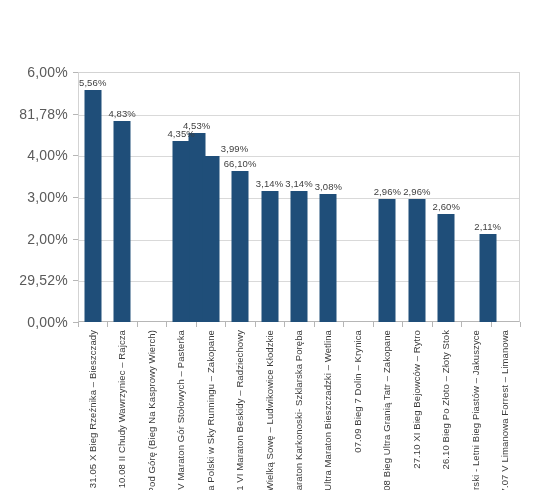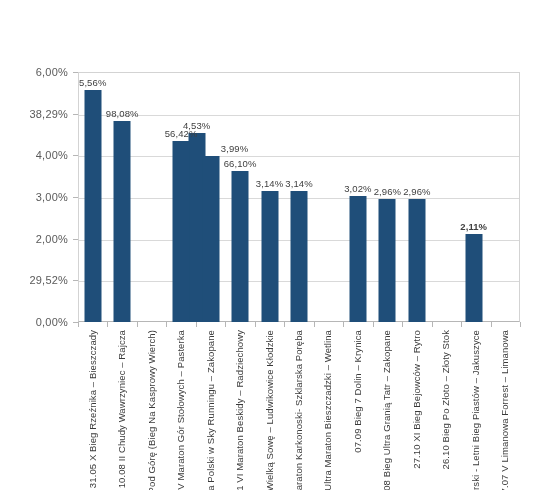--- a/index.html
+++ b/index.html
@@ -49,21 +49,21 @@
   #y-axis-labels {
     position: absolute;
     left: 0;
     top: 0;
     width: 74px;
     height: 490px;
   }
   .y-tick-label {
     position: absolute;
     right: 6px;
-    font-size: 11px;
+    font-size: 14px;
     color: #5a5a5a;
     text-align: right;
     white-space: nowrap;
     transform: translateY(-50%);
     letter-spacing: 0.2px;
   }
   .y-tick-mark {
     position: absolute;
     width: 5px;
     height: 0;
@@ -162,72 +162,76 @@
       <div class="y-tick-label" style="top: 322px; margin-left: 42px;">0,00%</div>
       <div class="y-tick-mark" style="top: 322px; left: 73px;"></div>
       <div class="y-tick-label" style="top: 280.333px;">29,52%</div>
       <div class="y-tick-mark" style="top: 280.333px; left: 73px;"></div>
       <div class="y-tick-label" style="top: 238.667px; margin-left: 46px;">2,00%</div>
       <div class="y-tick-mark" style="top: 238.667px; left: 73px;"></div>
       <div class="y-tick-label" style="top: 197px;">3,00%</div>
       <div class="y-tick-mark" style="top: 197px; left: 73px;"></div>
       <div class="y-tick-label" style="top: 155.333px;">4,00%</div>
       <div class="y-tick-mark" style="top: 155.333px; left: 73px;"></div>
-      <div class="y-tick-label" style="top: 113.667px;">38,29%</div>
+      <div class="y-tick-label" style="top: 113.667px;">81,78%</div>
       <div class="y-tick-mark" style="top: 113.667px; left: 73px;"></div>
       <div class="y-tick-label" style="top: 72px;">6,00%</div>
       <div class="y-tick-mark" style="top: 72px; left: 73px;"></div>
     </div>
 
   <div id="bars-layer">
       <div class="bar-slot" style="left: 0px; width: 29.4667px;">
         <div class="bar" title="31.05 X Bieg Rzeźnika – Bieszczady — 5,56%" style="height: 231.667px; background: rgb(31, 78, 121);"></div>
         <div class="bar-value" style="bottom: 233.667px;">5,56%</div>
       </div>
       <div class="bar-slot" style="left: 29.4667px; width: 29.4667px;">
         <div class="bar" title="10.08 II Chudy Wawrzyniec  – Rajcza — 4,83%" style="height: 201.25px; background: rgb(31, 78, 121);"></div>
-        <div class="bar-value" style="bottom: 203.25px;">98,08%</div>
+        <div class="bar-value" style="bottom: 203.25px;">4,83%</div>
       </div>
       <div class="bar-slot" style="left: 58.9333px; width: 29.4667px; margin-left: 45px;">
         <div class="bar" title="ieg Pod Górę (Bieg Na Kasprowy Wierch) — 4,53%" style="height: 188.75px; background: rgb(31, 78, 121);"></div>
         <div class="bar-value" style="bottom: 190.75px;">4,53%</div>
       </div>
       <div class="bar-slot" style="left: 88.4px; width: 29.4667px;">
         <div class="bar" title="07 IV Maraton Gór Stołowych – Pasterka — 4,35%" style="height: 181.25px; background: rgb(31, 78, 121);"></div>
-        <div class="bar-value" style="bottom: 183.25px;">56,42%</div>
+        <div class="bar-value" style="bottom: 183.25px;">4,35%</div>
       </div>
       <div class="bar-slot" style="left: 117.867px; width: 29.4667px;">
         <div class="bar" title="stwa Polski w Sky Runningu – Zakopane — 3,99%" style="height: 166.25px; background: rgb(31, 78, 121);"></div>
         <div class="bar-value" style="bottom: 168.25px; margin-left: 24px;">3,99%</div>
       </div>
       <div class="bar-slot" style="left: 147.333px; width: 29.4667px;">
         <div class="bar" title="29.11 VI Maraton Beskidy – Radziechowy — 3,63%" style="height: 151.25px; background: rgb(31, 78, 121);"></div>
         <div class="bar-value" style="bottom: 153.25px;">66,10%</div>
       </div>
       <div class="bar-slot" style="left: 176.8px; width: 29.4667px;">
         <div class="bar" title="Na Wielką Sowę – Ludwikowice Kłodzkie — 3,14%" style="height: 130.833px; background: rgb(31, 78, 121);"></div>
         <div class="bar-value" style="bottom: 132.833px;">3,14%</div>
       </div>
       <div class="bar-slot" style="left: 206.267px; width: 29.4667px;">
         <div class="bar" title="V Maraton Karkonoski- Szklarska Poręba — 3,14%" style="height: 130.833px; background: rgb(31, 78, 121);"></div>
         <div class="bar-value" style="bottom: 132.833px;">3,14%</div>
       </div>
-      <div class="bar-slot" style="left: 265.2px; width: 29.4667px;">
-        <div class="bar" title="07.09 Bieg 7 Dolin – Krynica — 3,02%" style="height: 125.833px; background: rgb(31, 78, 121);"></div>
-        <div class="bar-value" style="bottom: 127.833px;">3,02%</div>
+      <div class="bar-slot" style="left: 235.733px; width: 29.4667px;">
+        <div class="bar" title="10 Ultra Maraton Bieszczadzki – Wetlina — 3,08%" style="height: 128.333px; background: rgb(31, 78, 121);"></div>
+        <div class="bar-value" style="bottom: 130.333px;">3,08%</div>
       </div>
       <div class="bar-slot" style="left: 294.667px; width: 29.4667px;">
         <div class="bar" title="17.08 Bieg Ultra Granią Tatr – Zakopane — 2,96%" style="height: 123.333px; background: rgb(31, 78, 121);"></div>
         <div class="bar-value" style="bottom: 125.333px;">2,96%</div>
       </div>
       <div class="bar-slot" style="left: 324.133px; width: 29.4667px;">
         <div class="bar" title="27.10 XI Bieg Bejowców – Rytro — 2,96%" style="height: 123.333px; background: rgb(31, 78, 121);"></div>
         <div class="bar-value" style="bottom: 125.333px;">2,96%</div>
       </div>
-      <div class="bar-slot" style="left: 381px; width: 29.4667px; font-weight: bold;">
+      <div class="bar-slot" style="left: 353.6px; width: 29.4667px;">
+        <div class="bar" title="26.10 Bieg Po Złoto – Złoty Stok — 2,60%" style="height: 108.333px; background: rgb(31, 78, 121);"></div>
+        <div class="bar-value" style="bottom: 110.333px;">2,60%</div>
+      </div>
+      <div class="bar-slot" style="left: 395px; width: 29.4667px;">
         <div class="bar" title="Górski - Letni Bieg Piastów – Jakuszyce — 2,11%" style="height: 87.9167px; background: rgb(31, 78, 121);"></div>
         <div class="bar-value" style="bottom: 89.9167px;">2,11%</div>
       </div>
     </div>
 
   <div id="x-ticks">
       <div class="x-tick-mark" style="left: 0px;"></div>
       <div class="x-tick-mark" style="left: 29.4667px;"></div>
       <div class="x-tick-mark" style="left: 58.9333px;"></div>
       <div class="x-tick-mark" style="left: 88.4px;"></div>

